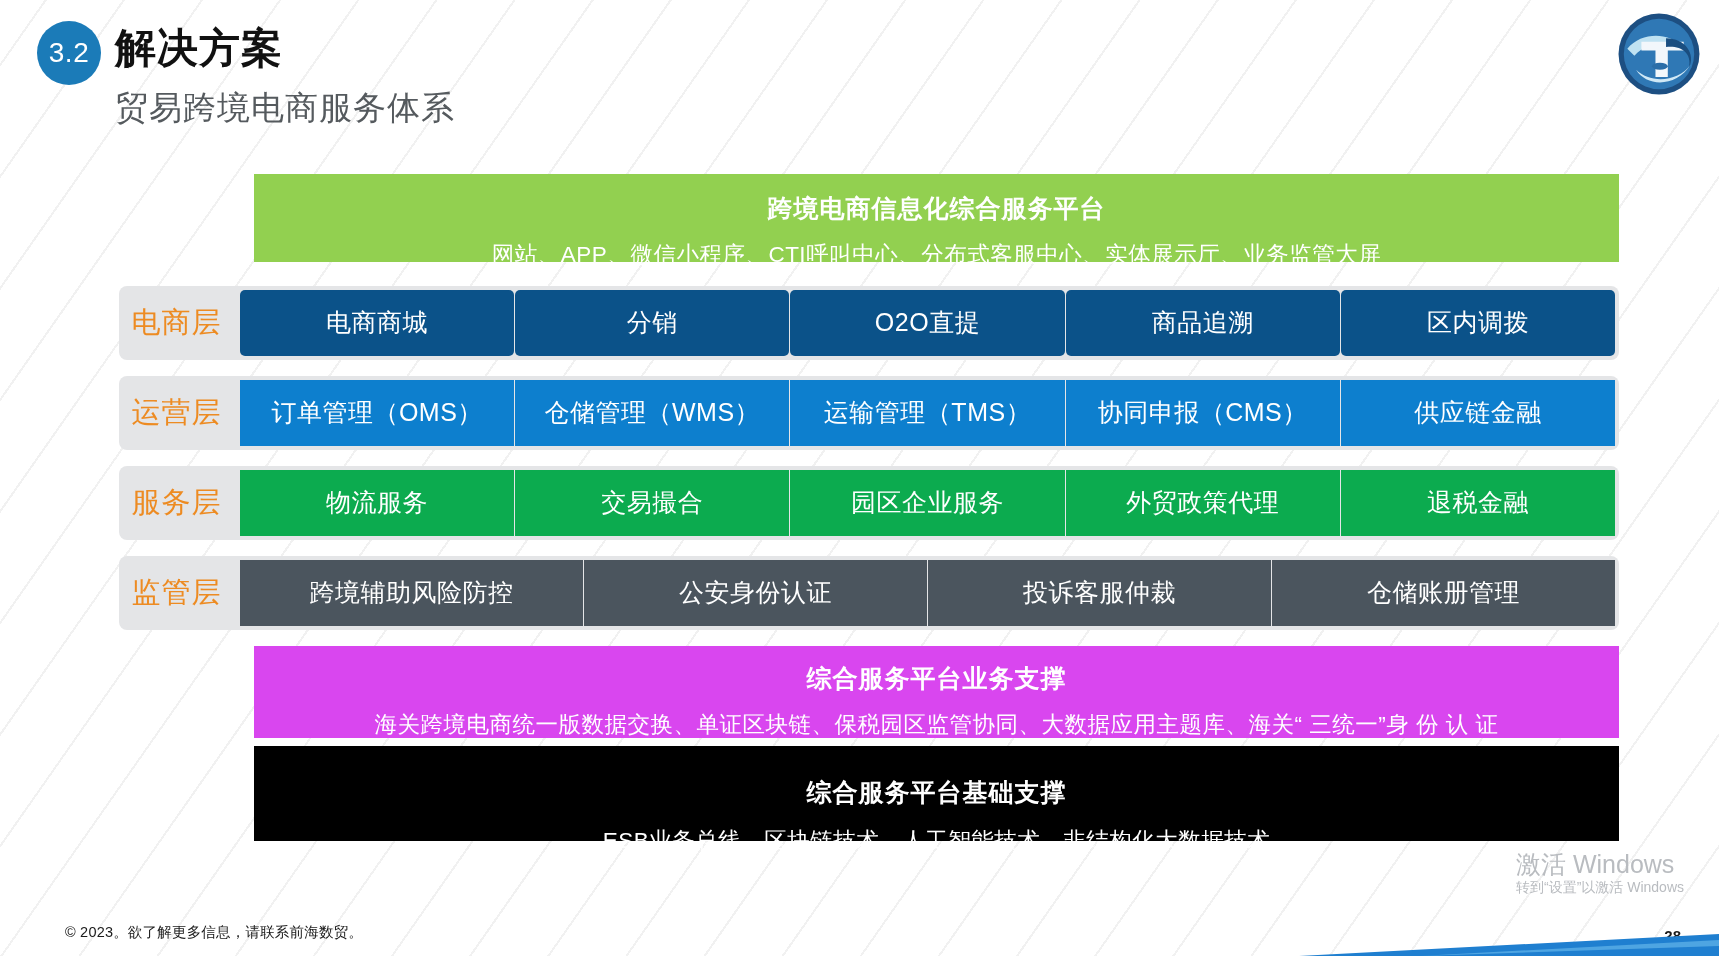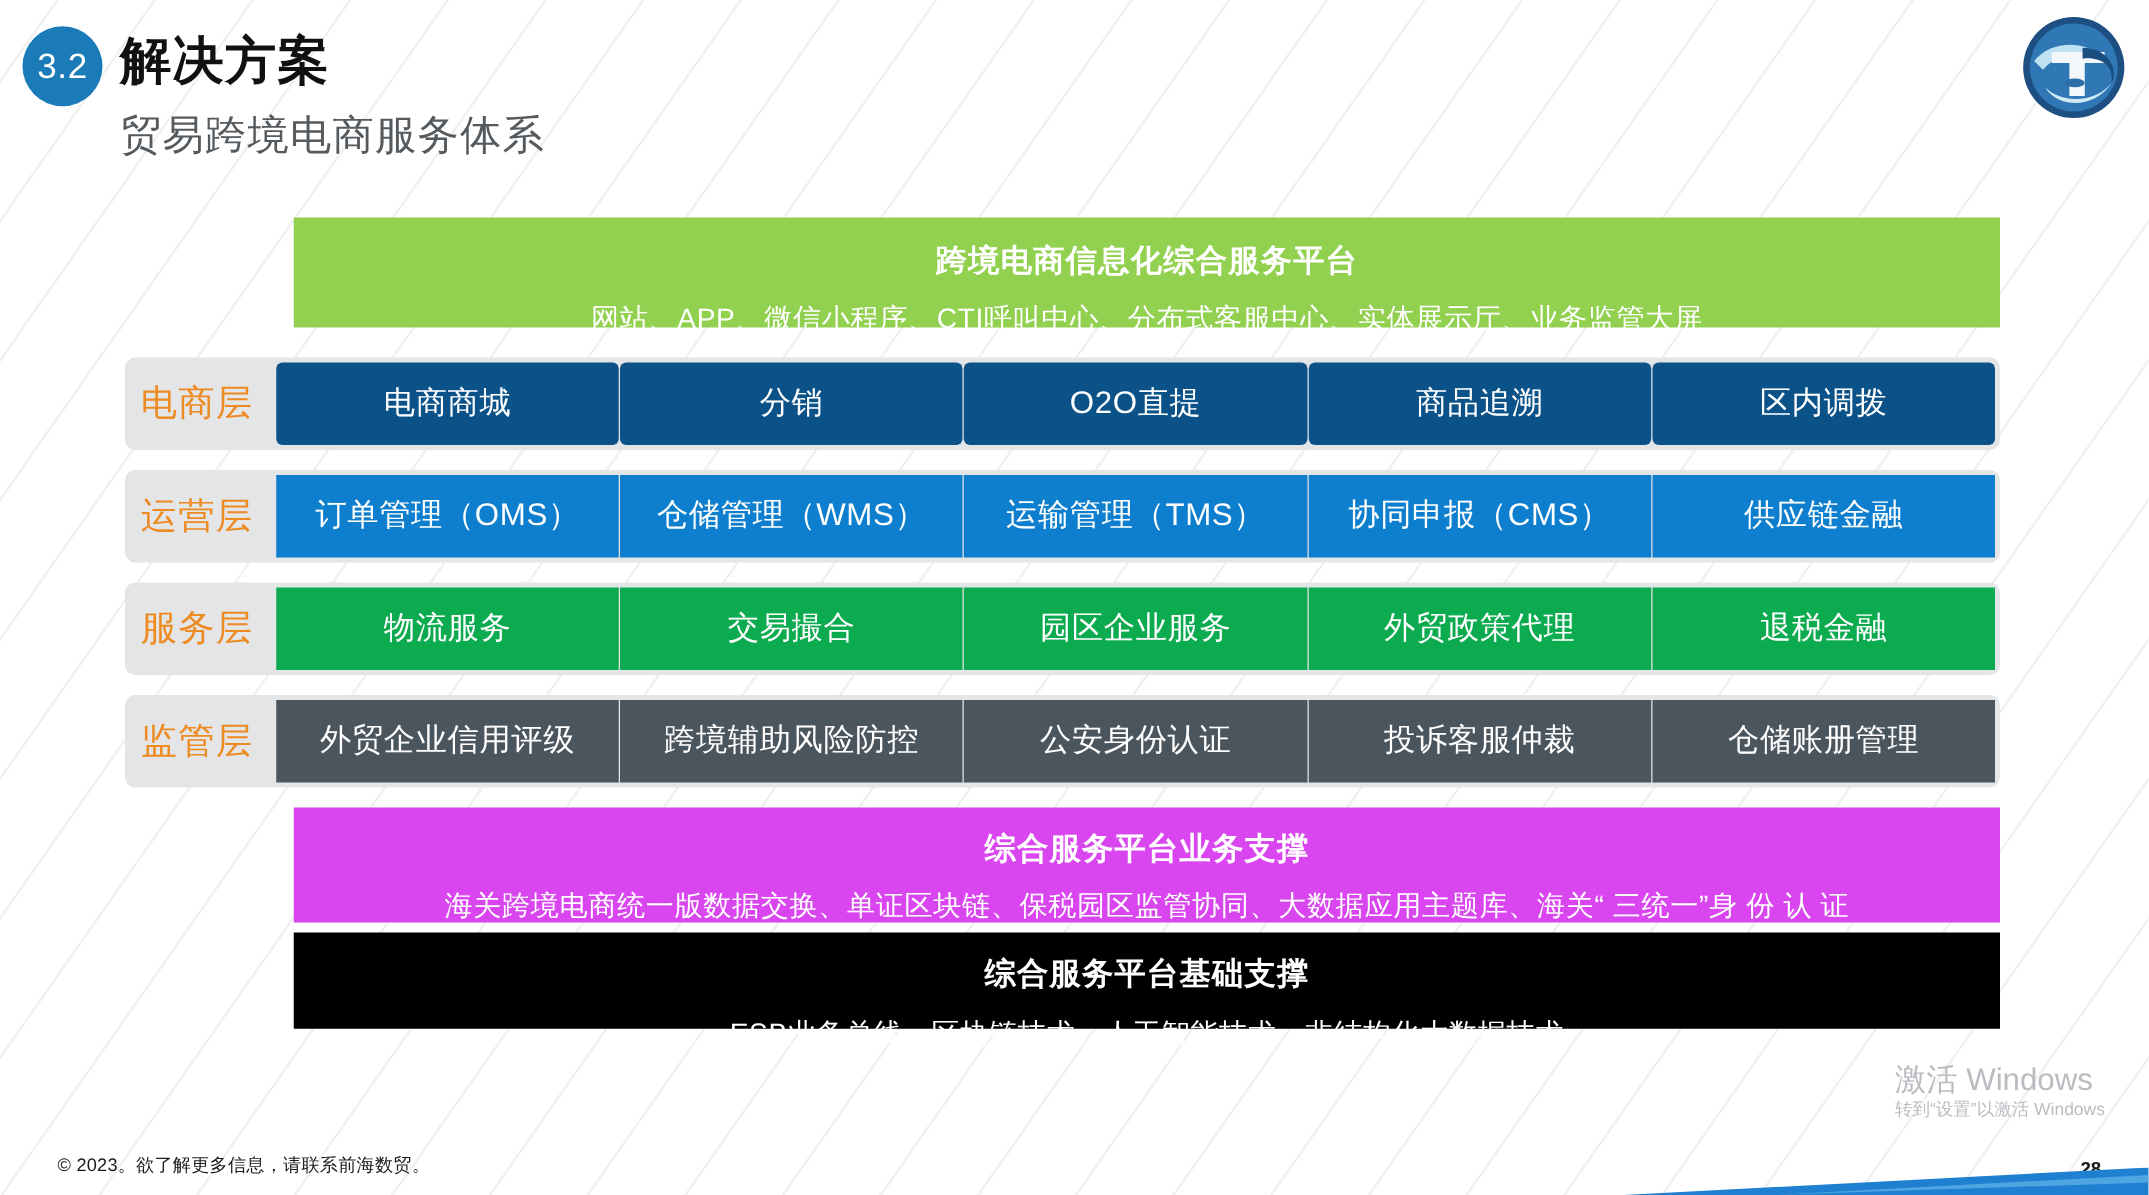--- a/index.html
+++ b/index.html
@@ -14,21 +14,21 @@
     position:absolute; inset:0;
     background-image:repeating-linear-gradient(
        -55deg,
        rgba(0,0,0,0) 0px,
        rgba(0,0,0,0) 62px,
        rgba(0,0,0,0.055) 62px,
        rgba(0,0,0,0.055) 64px);
     pointer-events:none;
     z-index:0;
   }
-  #slide { position:absolute; inset:0; z-index:1; }
+  #slide { position:absolute; inset:0; z-index:1;margin-left:19px; }
 
   
   #header { position:absolute; left:0; top:0; width:100%; height:150px; }
   #section-badge{
     position:absolute; left:18px; top:21px;
     width:64px; height:64px; border-radius:50%;
     background:#1b7bb8; color:#ffffff;
     display:flex; align-items:center; justify-content:center;
     font-size:28px; letter-spacing:.5px;
   }
@@ -179,34 +179,33 @@
         <div class="cell">园区企业服务</div>
         <div class="cell">外贸政策代理</div>
         <div class="cell">退税金融</div>
       </div>
     </div>
 
     <div class="layer-row row-super" style="top:388px;">
       <div class="layer-label-wrap"></div>
       <div class="layer-label">监管层</div>
       <div class="cells">
-        <div class="cell">外贸企业信用评级</div>
         <div class="cell">跨境辅助风险防控</div>
         <div class="cell">公安身份认证</div>
         <div class="cell">投诉客服仲裁</div>
         <div class="cell">仓储账册管理</div>
       </div>
     </div>
 
     <div class="support-bar" id="business-support" style="top:478px;height:92px;padding-top:16px;">
       <div class="sup-title">综合服务平台业务支撑</div>
       <div class="sup-sub" style="margin-top:14px;">海关跨境电商统一版数据交换、单证区块链、保税园区监管协同、大数据应用主题库、海关“ 三统一”身 份 认 证</div>
     </div>
 
-    <div class="support-bar" id="foundation-support" style="top:578px;height:77px;padding-top:16px;">
+    <div class="support-bar" id="foundation-support" style="top:578px;height:95px;padding-top:30px;">
       <div class="sup-title">综合服务平台基础支撑</div>
       <div class="sup-sub" style="margin-top:16px;">ESB业务总线、区块链技术、人工智能技术、非结构化大数据技术</div>
     </div>
 
   </div>
 
   <div id="win-activate">
     <div class="wa-title">激活 Windows</div>
     <div class="wa-sub">转到“设置”以激活 Windows</div>
   </div>

